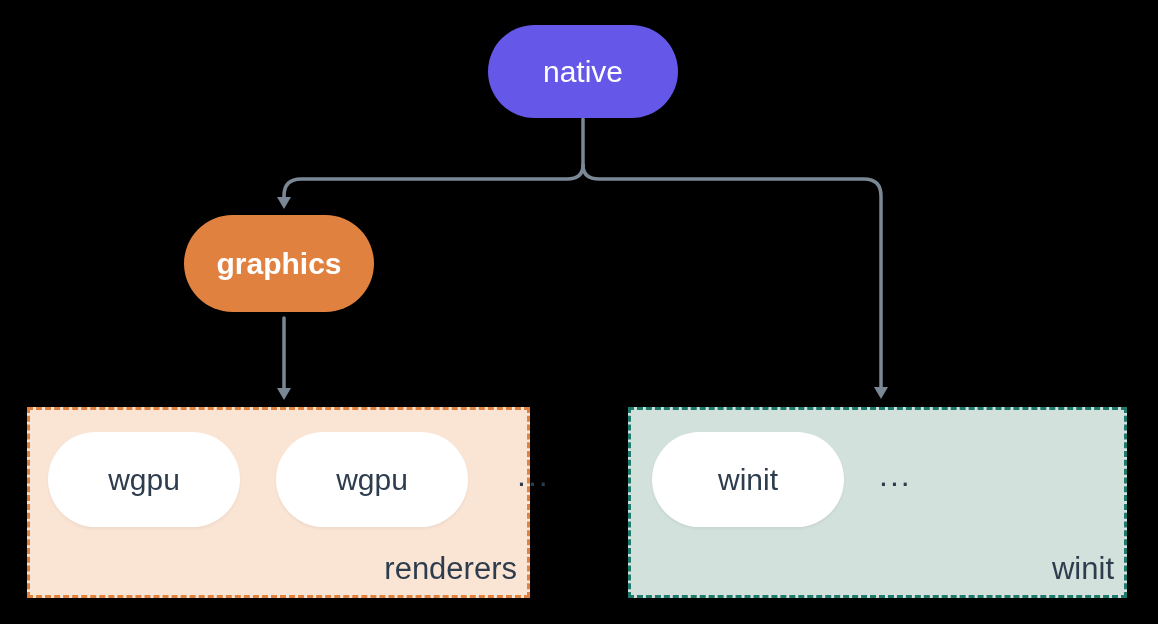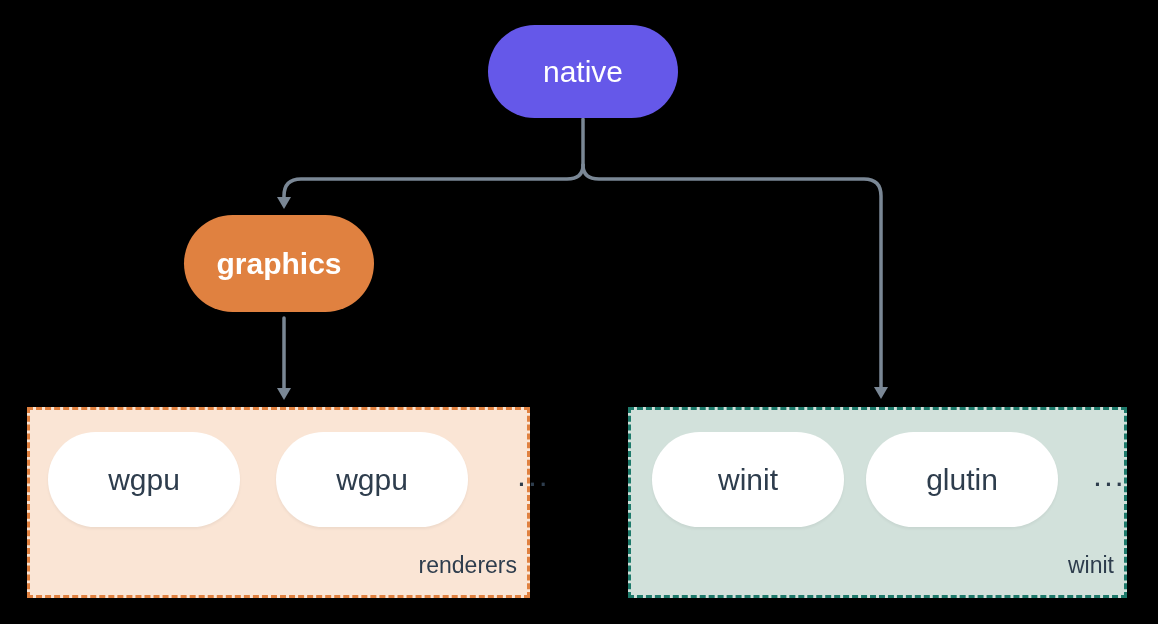--- a/index.html
+++ b/index.html
@@ -73,23 +73,23 @@
     box-shadow:0 2px 3px rgba(0,0,0,0.05);
   }
   .ellipsis{
     color:var(--dark-text);
     font-size:32px;
     letter-spacing:2px;
     margin-left:13px;
     transform:translateY(-4px);
   }
   .group-label{
-    position:absolute;right:10px;bottom:16px;
+    position:absolute;right:10px;bottom:8px;
     color:var(--dark-text);
-    font-size:23px;
+    font-size:31px;
   }
 </style>
 </head>
 <body>
 
 <div class="stage">
 
   <svg class="connectors" width="1158" height="624" viewBox="0 0 1158 624">
     <g fill="none" stroke-width="3.5" stroke-linecap="round" stroke-linejoin="round" stroke="#7A8795">
       <path d="M583 119 L583 165"></path>
@@ -123,21 +123,18 @@
       <span class="ellipsis">...</span>
     </div>
     <span class="group-label">renderers</span>
   </div>
 
   <div class="group group-shells">
     <div class="group-inner">
       <div class="pill">
         <span>winit</span>
       </div>
-      <div class="pill">
-        <span>glutin</span>
-      </div>
       <span class="ellipsis">...</span>
     </div>
     <span class="group-label">winit</span>
   </div>
 
 </div>
 
 </body></html>

